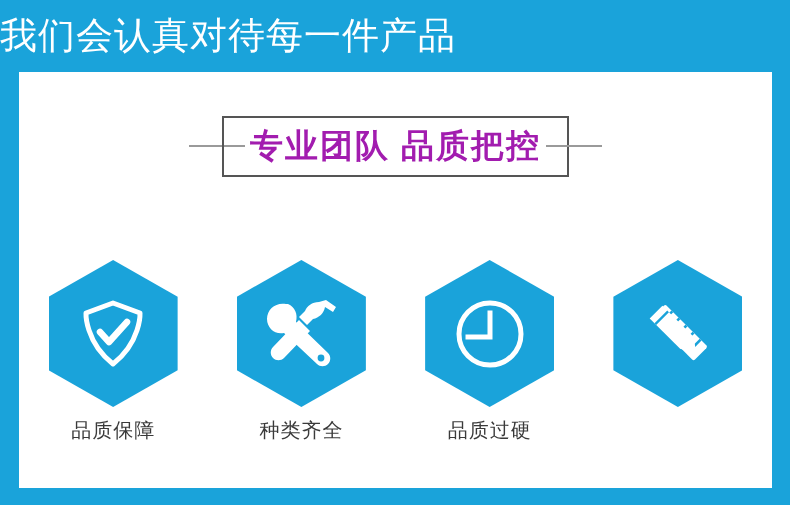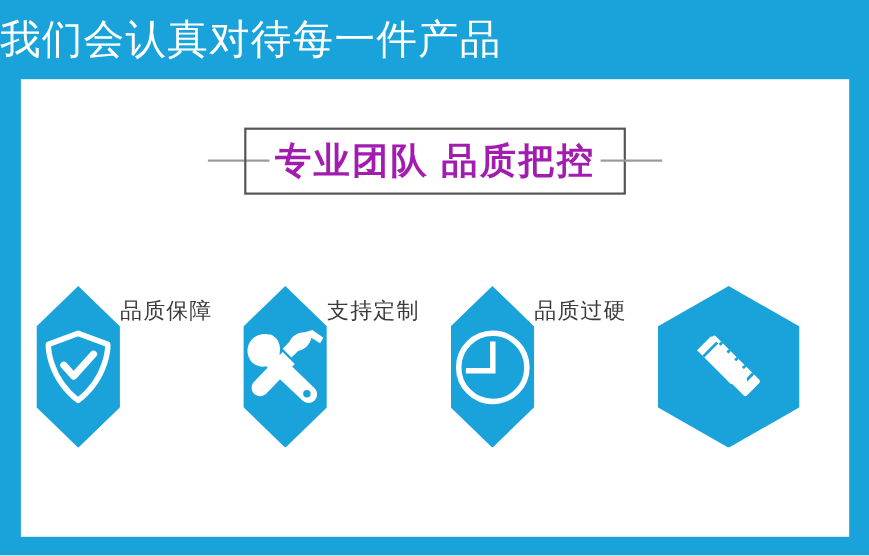--- a/index.html
+++ b/index.html
@@ -111,21 +111,22 @@
     left: 0;
     top: 188px;
     width: 753px;
     display: flex;
     justify-content: space-around;
     align-items: flex-start;
   }
   .feature {
     width: 160px;
     display: flex;
-    flex-direction: row;
+    flex-direction: column;
+    align-items: center;
   }
   .hex {
     width: 129px;
     height: 147px;
     background: #1aa3da;
     -webkit-clip-path: polygon(50% 0%, 100% 25%, 100% 75%, 50% 100%, 0% 75%, 0% 25%);
     clip-path: polygon(50% 0%, 100% 25%, 100% 75%, 50% 100%, 0% 75%, 0% 25%);
     display: flex;
     align-items: center;
     justify-content: center;
@@ -187,21 +188,21 @@
                          C35 16 32 9 25 6 Z M20 13 L13 20 L13 26 L19 26 L26 19 L26 13 Z"></path>
                 <circle cx="58" cy="60" r="3.4" fill="#1aa3da"></circle>
 
                 <path d="M56 4 C49 4 44 8 42 13 L36 19 L44 27 L50 21
                          C56 20 61 15 62 9 L70 14 L73 9 L63 2 Z"></path>
                 <path d="M36 22 L10 49 C7 52 7 57 10 60 C13 63 18 63 21 60 L47 33 Z"></path>
               </g>
             </svg>
           </span>
         </div>
-        <div class="feature-label">支持定制</div>
+        <div class="feature-label">种类齐全</div>
       </div>
 
       <div class="feature">
         <div class="hex">
           <span>
             <svg width="74" height="74" viewBox="0 0 74 74" aria-hidden="true">
               <circle cx="37" cy="37" r="31" fill="none" stroke="#ffffff" stroke-width="5"></circle>
               <path d="M37 16 L37 40 L15 40" fill="none" stroke="#ffffff" stroke-width="5" stroke-linecap="square" stroke-linejoin="miter"></path>
             </svg>
           </span>

